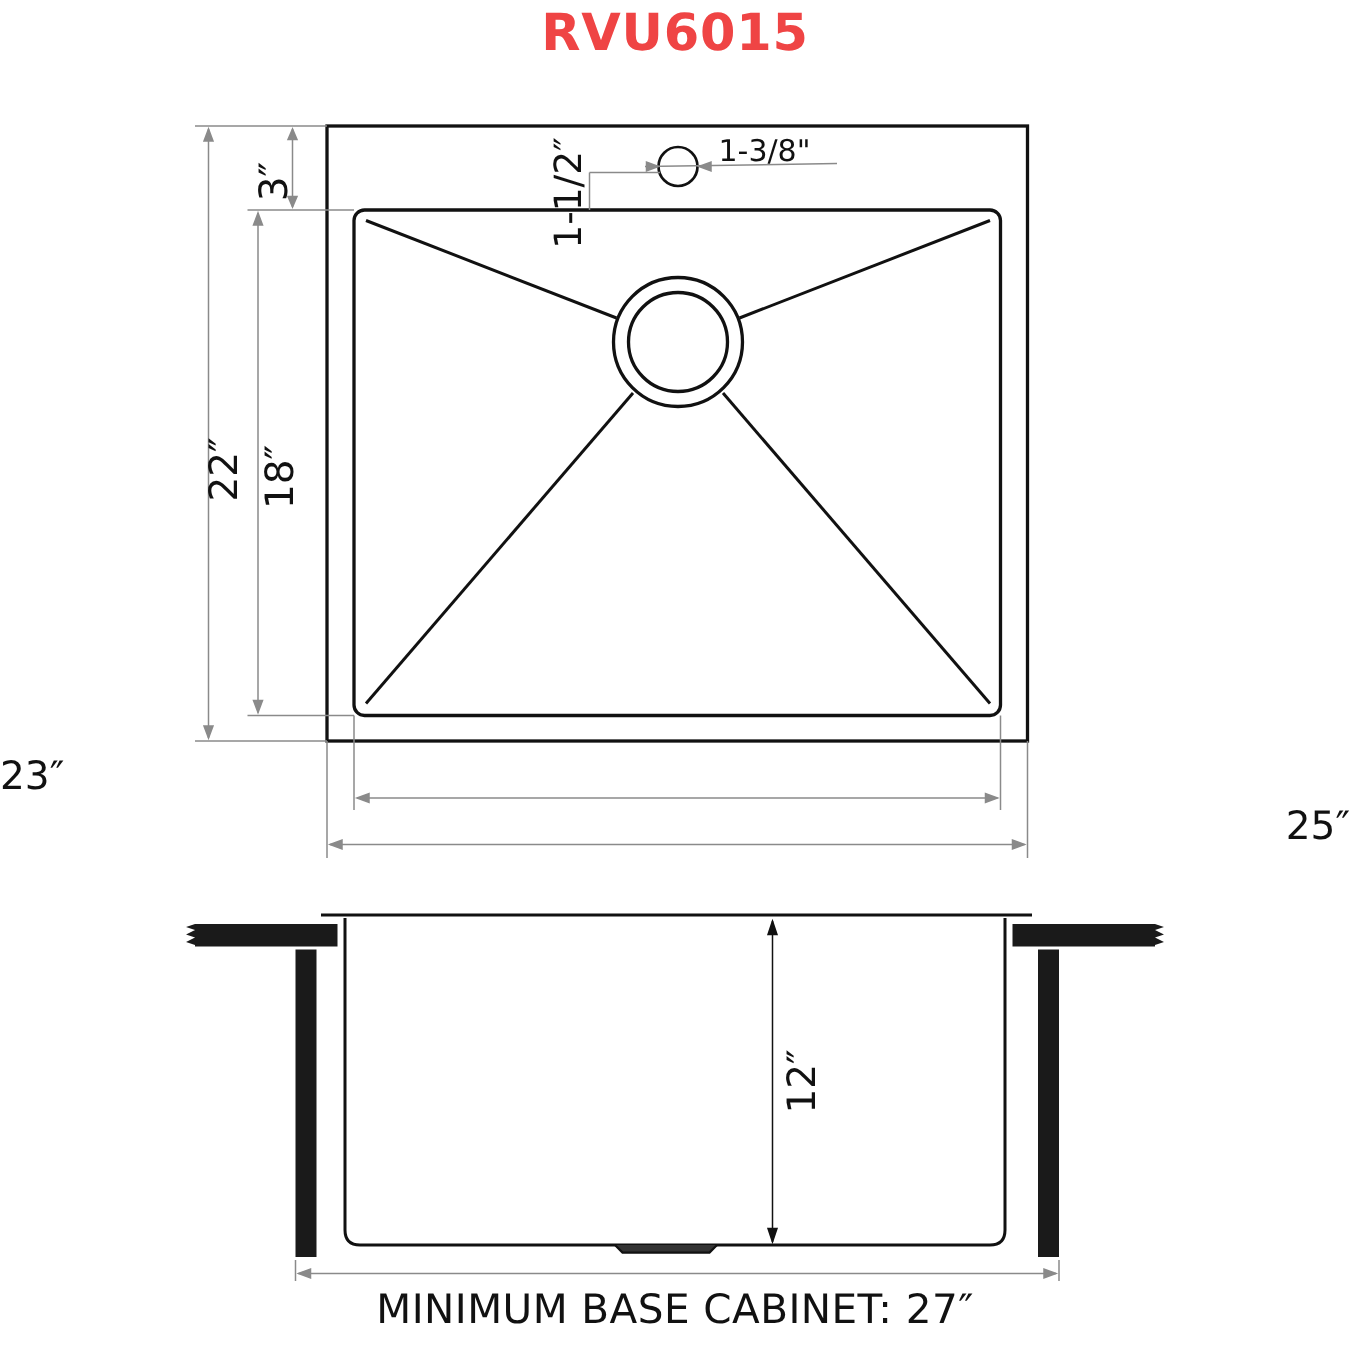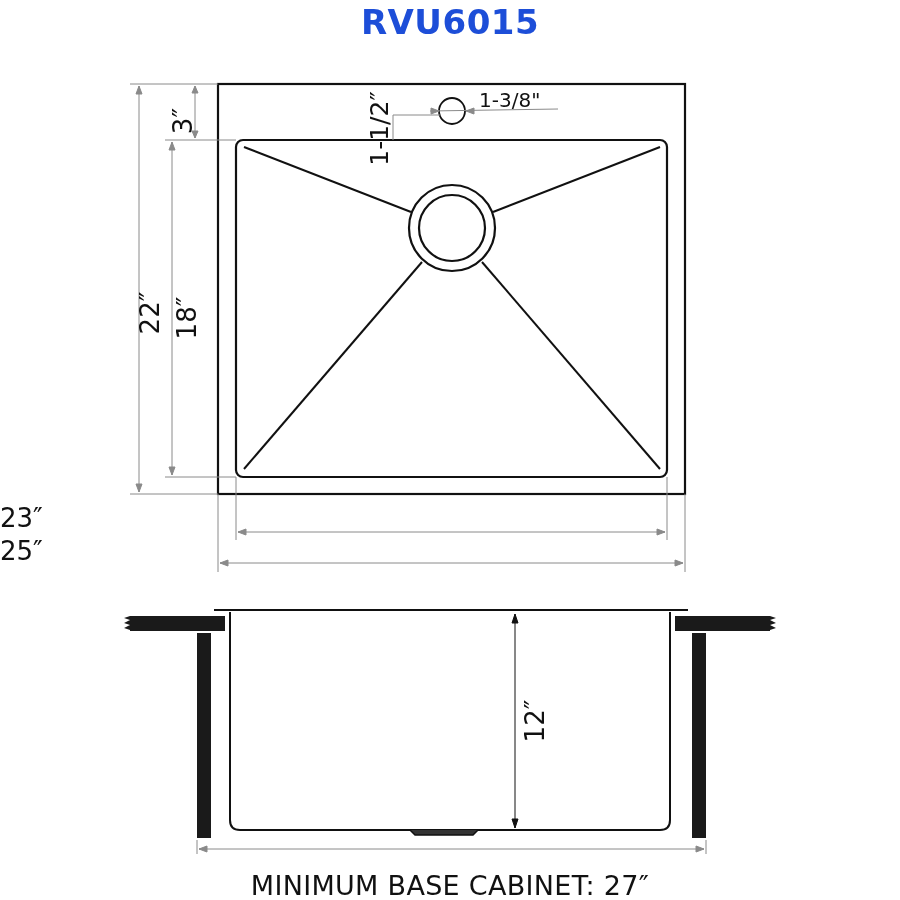--- a/index.html
+++ b/index.html
@@ -1,22 +1,22 @@
 <!DOCTYPE html>
 <html><head>
   <meta charset="utf-8">
   <style>
     html, body { margin: 0; padding: 0; background: #ffffff; }
     body { width: 900px; height: 900px; position: relative; overflow: hidden; font-family: "DejaVu Sans", sans-serif; }
     #stage { position: absolute; left: 0; top: 0; width: 900px; height: 900px; }
-    .title { position: absolute; left: 0; width: 900px; top: 2px; text-align: center; font-weight: bold; font-size: 34px; color: #1d4ed8; letter-spacing: 0.5px; }
+    .title { position: absolute; left: 0; width: 900px; top: 2px; text-align: center; font-weight: bold; font-size: 34px; color: #ef4444; letter-spacing: 0.5px; }
     .lbl { position: absolute; color: #111; font-size: 26px; line-height: 1; white-space: nowrap; }
     .lbl-sm { font-size: 20px; }
     .rot { transform-origin: center center; transform: rotate(-90deg); }
-    .caption { position: absolute; left: 0; width: 900px; top: 858px; text-align: center; font-size: 27px; color: #111; letter-spacing: 0.3px; margin-top: 12px; }
+    .caption { position: absolute; left: 0; width: 900px; top: 858px; text-align: center; font-size: 27px; color: #111; letter-spacing: 0.3px; }
     svg { position: absolute; left: 0; top: 0; }
   </style>
 </head>
 <body>
 
 <div id="stage">
 
   <div class="title">RVU6015</div>
 
   <svg width="900" height="900" viewBox="0 0 900 900">
@@ -108,17 +108,17 @@
       </g>
     </g>
   </svg>
 
   <div class="lbl rot" style="left:163px; top:108px; width:40px; text-align:center;">3″</div>
   <div class="lbl rot" style="left:334px; top:116px; width:90px; text-align:center; font-size:25px;">1-1/2″</div>
   <div class="lbl lbl-sm" style="left:479px; top:90px;">1-3/8"</div>
   <div class="lbl rot" style="left:125px; top:300px; width:50px; text-align:center;">22″</div>
   <div class="lbl rot" style="left:162px; top:305px; width:50px; text-align:center;">18″</div>
   <div class="lbl" style="left:0; width:900px; top:505px;">23″</div>
-  <div class="lbl" style="left:0; width:900px; text-align:left; top:538px;">25″</div>
+  <div class="lbl" style="left:0; width:900px; text-align:right; top:538px;">25″</div>
   <div class="lbl rot" style="left:510px; top:708px; width:50px; text-align:center;">12″</div>
 
   <div class="caption">MINIMUM BASE CABINET: 27″</div>
 </div>
 
 </body></html>

